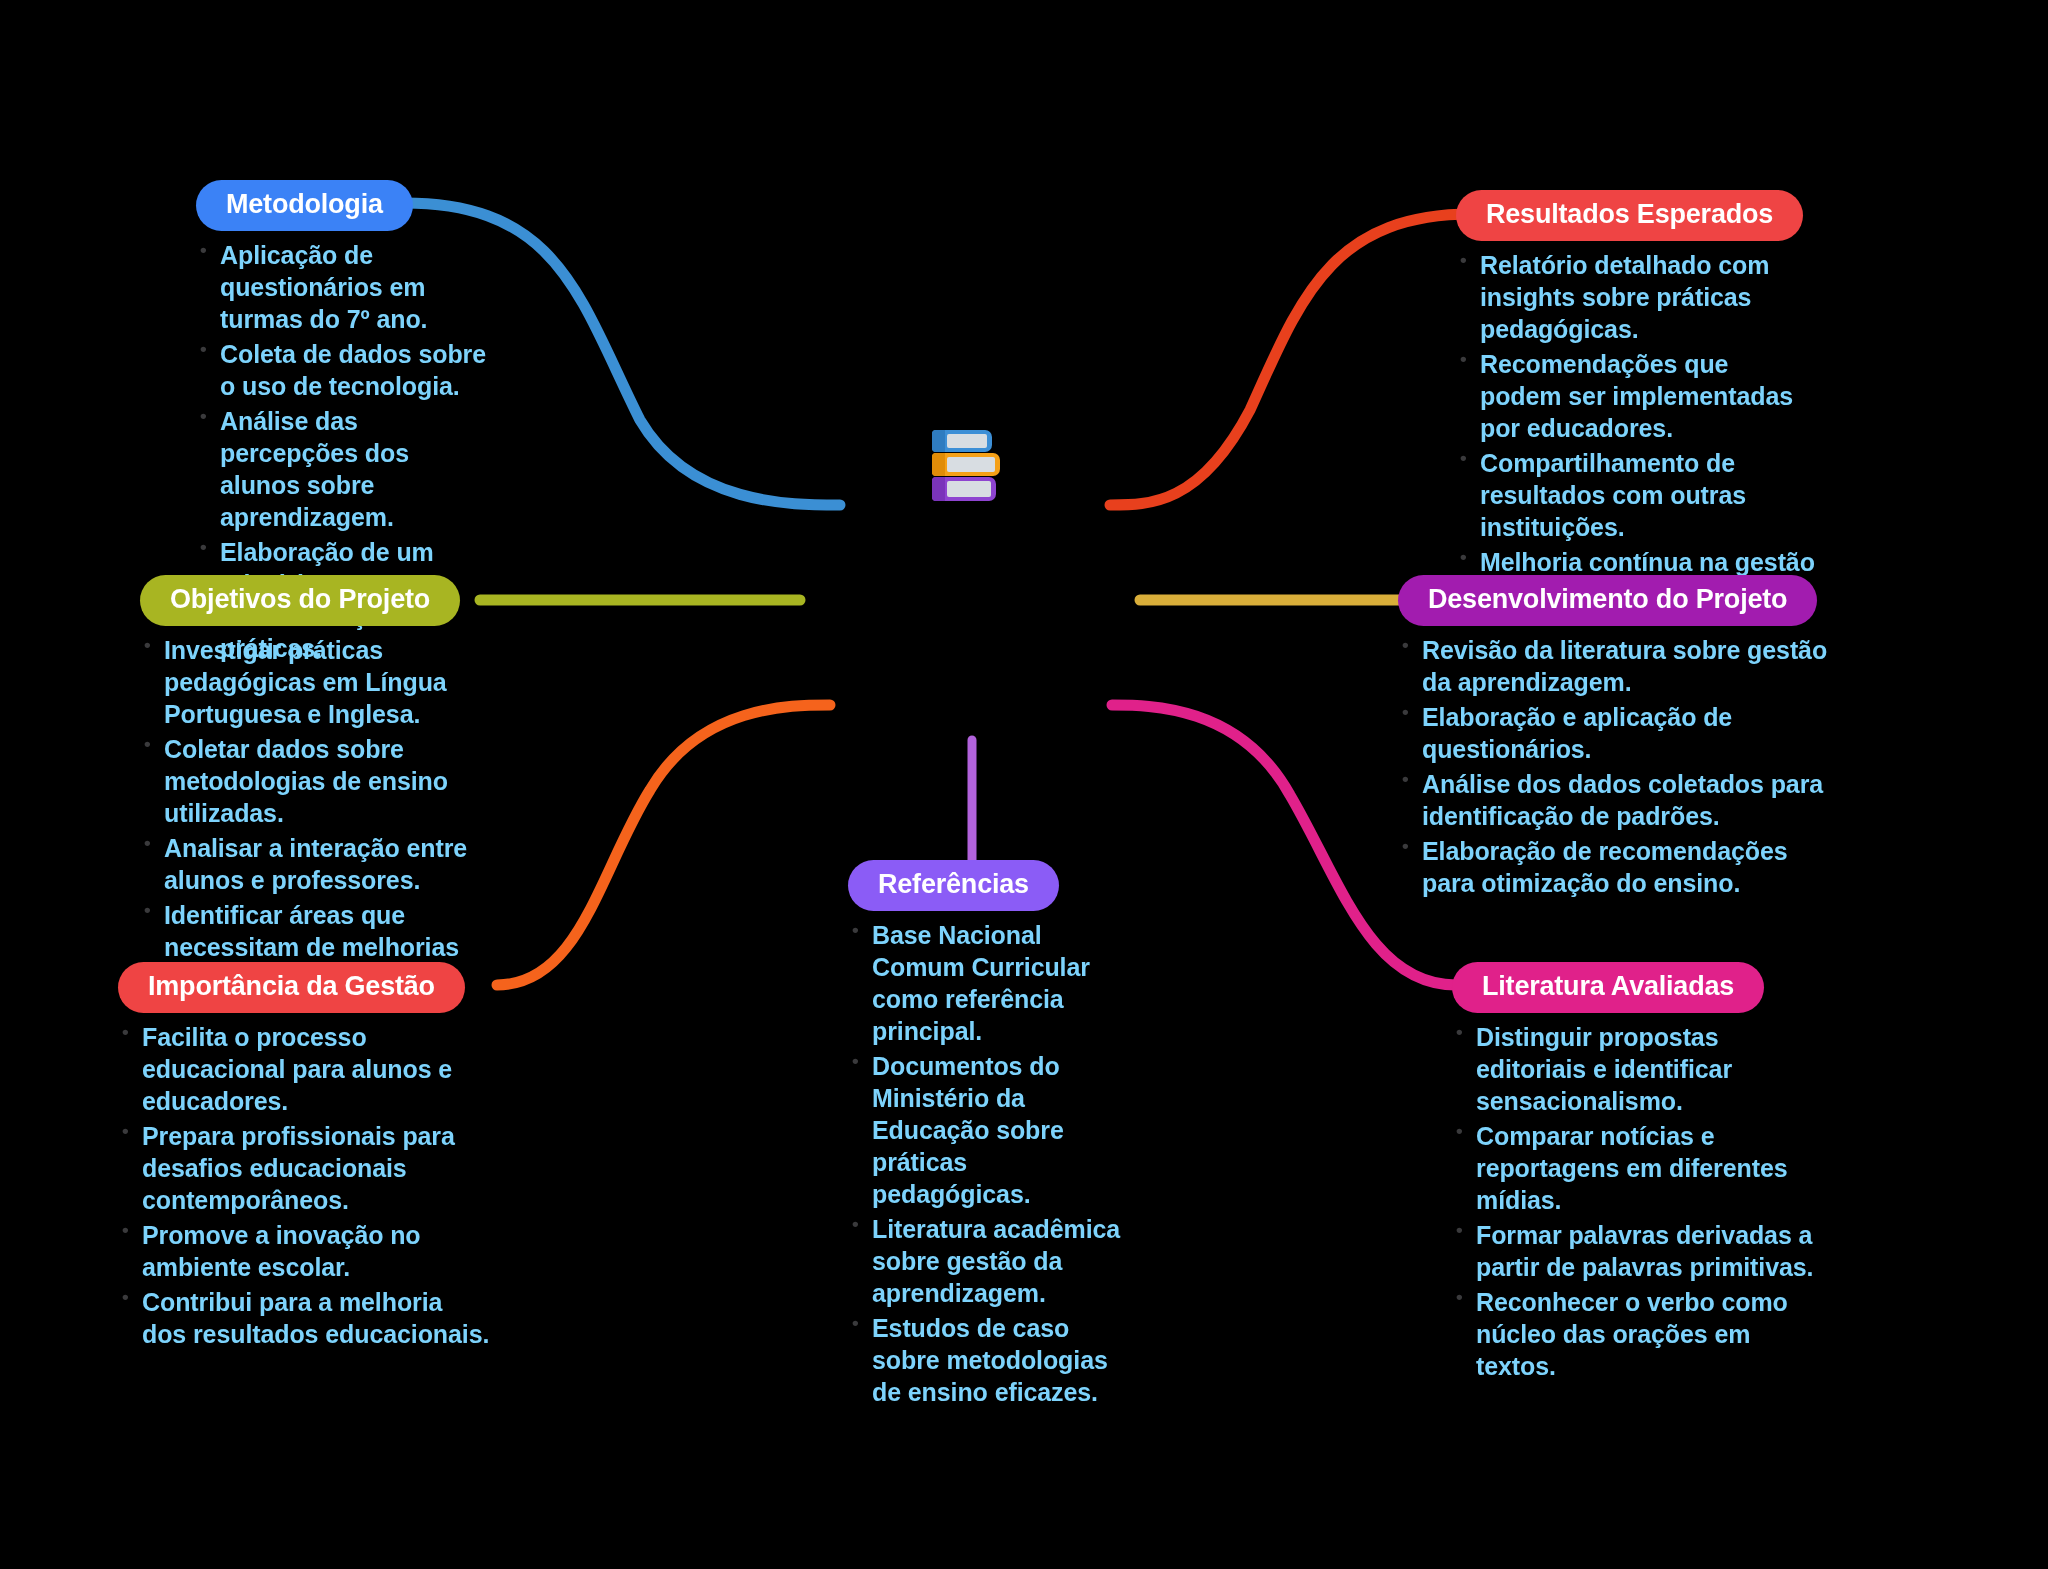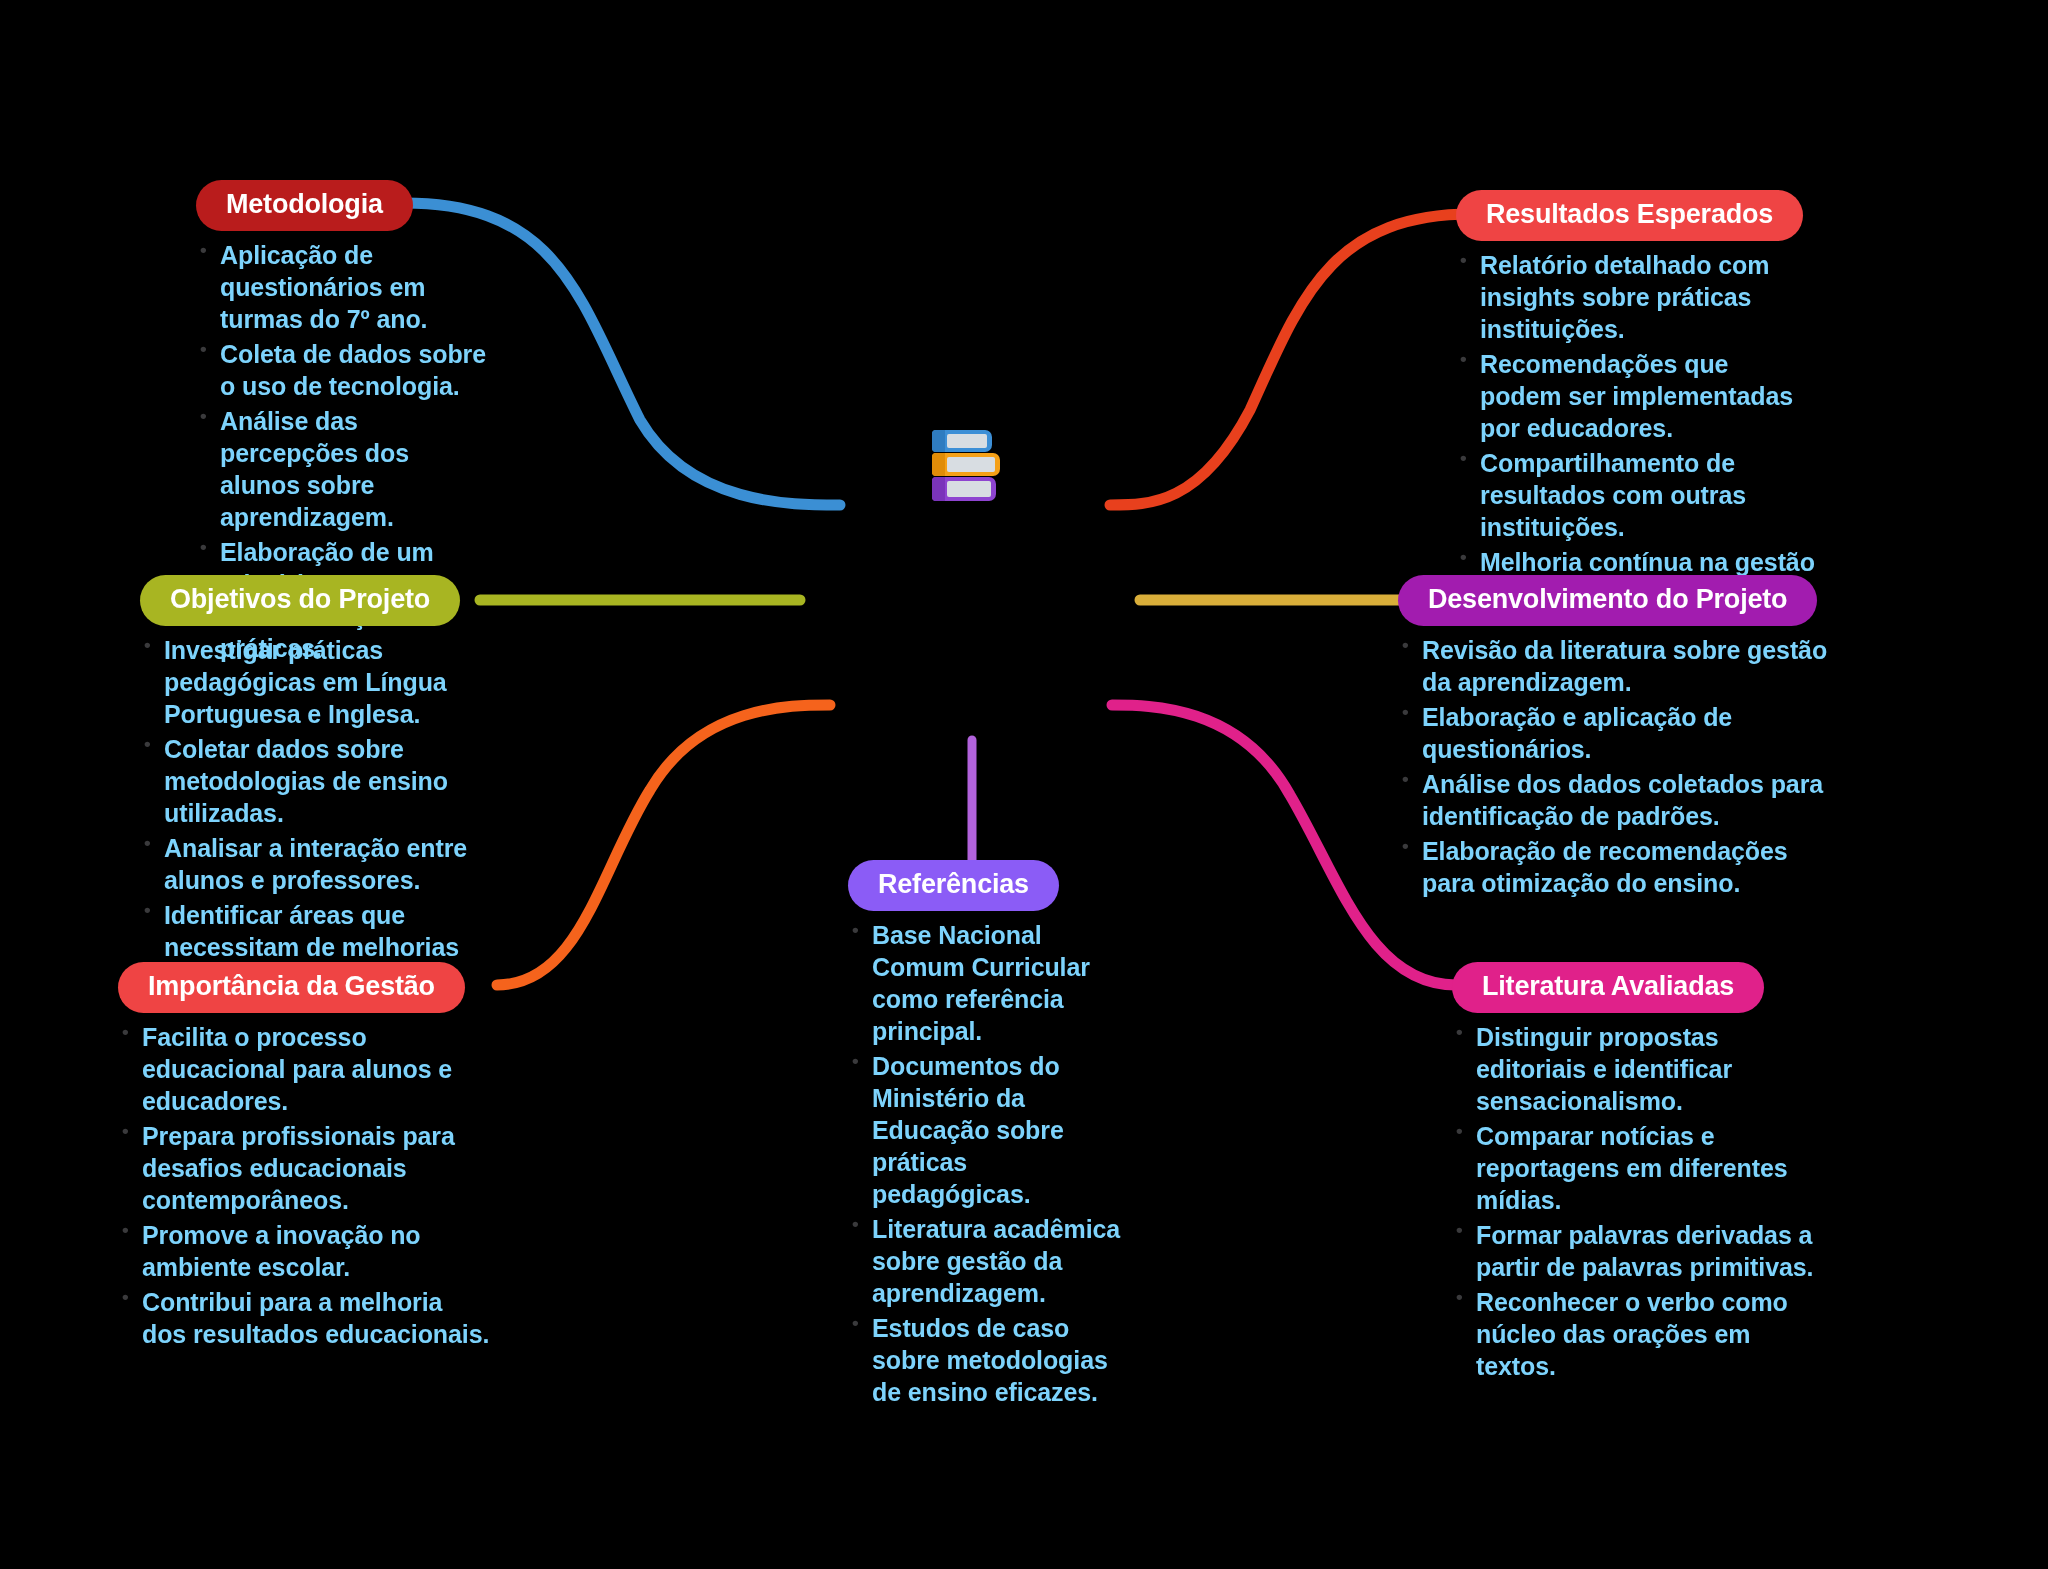--- a/index.html
+++ b/index.html
@@ -152,36 +152,36 @@
       <span class="pages"></span>
     </div>
     <div class="book" id="book-bottom" style="background:#8e44d0;">
       <span class="spine" style="background:#7a34ba;"></span>
       <span class="pages"></span>
     </div>
   </div>
 
   <div class="branch" id="branch-metodologia">
     <div class="pill-row">
-      <span class="pill" style="background: #b91c1c;">Metodologia</span>
+      <span class="pill" style="background: #3b82f6;">Metodologia</span>
     </div>
     <ul class="bullets">
       <li>Aplicação de questionários em turmas do 7º ano.</li>
       <li>Coleta de dados sobre o uso de tecnologia.</li>
       <li>Análise das percepções dos alunos sobre aprendizagem.</li>
       <li>Elaboração de um relatório com recomendações práticas.</li>
     </ul>
   </div>
 
   <div class="branch" id="branch-resultados">
     <div class="pill-row">
       <span class="pill" style="background: #ef4444; text-align: right;">Resultados Esperados</span>
     </div>
     <ul class="bullets">
-      <li>Relatório detalhado com insights sobre práticas instituições.</li>
+      <li>Relatório detalhado com insights sobre práticas pedagógicas.</li>
       <li>Recomendações que podem ser implementadas por educadores.</li>
       <li>Compartilhamento de resultados com outras instituições.</li>
       <li>Melhoria contínua na gestão da aprendizagem.</li>
     </ul>
   </div>
 
   <div class="branch" id="branch-objetivos">
     <div class="pill-row">
       <span class="pill" style="background: rgb(168, 181, 34);">Objetivos do Projeto</span>
     </div>

